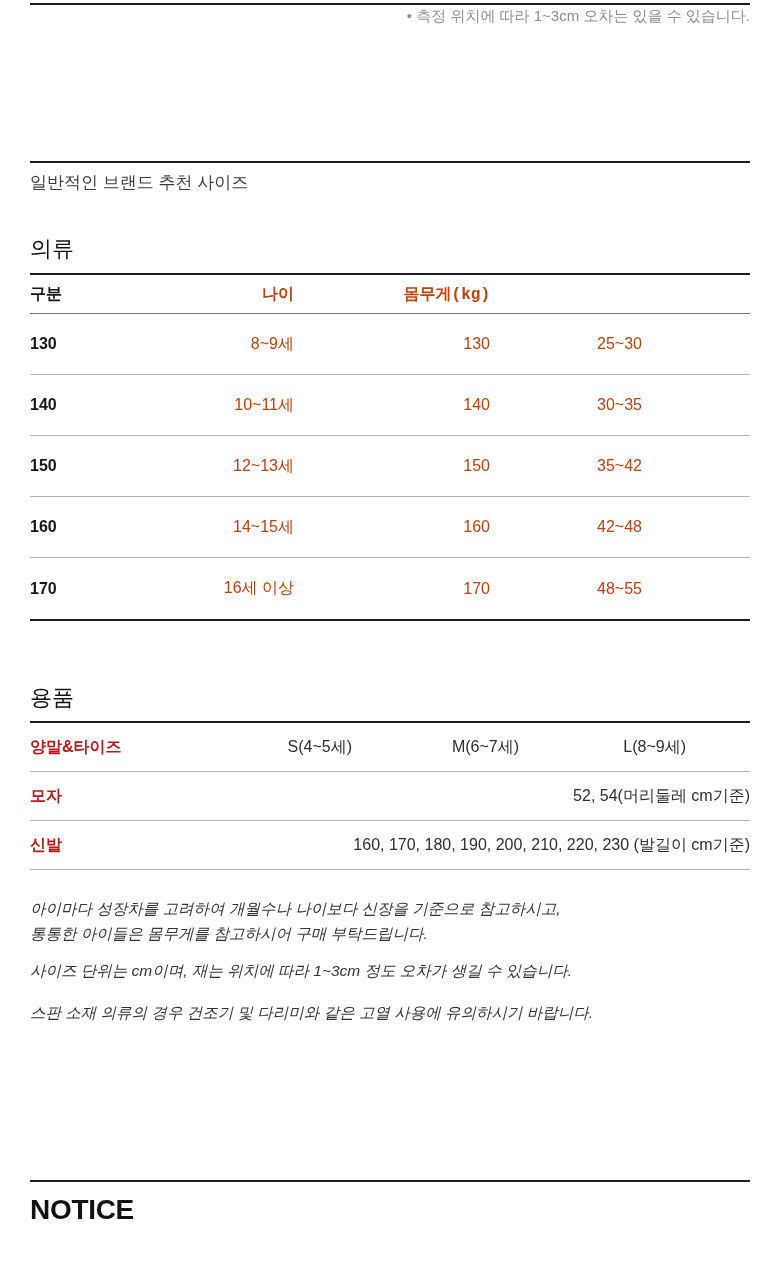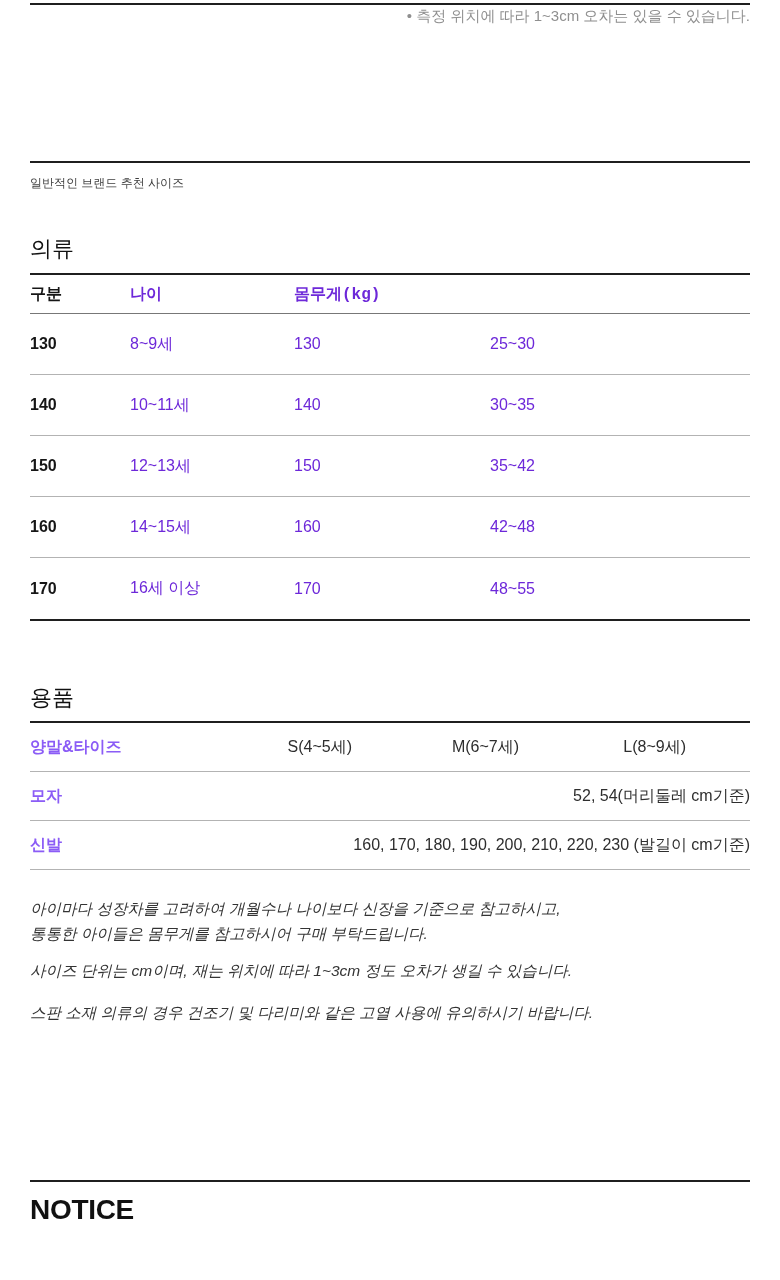--- a/index.html
+++ b/index.html
@@ -27,21 +27,21 @@
   .page-title {
     margin-top: 12px;
     font-size: 28px;
     line-height: 30px;
     font-weight: 800;
     letter-spacing: -0.3px;
     color: #111111;
   }
   .page-subtitle {
     margin-top: 9px;
-    font-size: 12px;
+    font-size: 17px;
     line-height: 22px;
     font-weight: 400;
     color: #3c3c3c;
   }
 
   .section-heading {
     font-size: 22px;
     line-height: 26px;
     font-weight: 400;
     color: #111111;
@@ -58,37 +58,37 @@
   }
   .c-row {
     display: grid;
     grid-template-columns: 100px 164px 196px 152px 1fr;
     align-items: center;
   }
   .c-head { height: 39px; border-bottom: 1px solid #777777; font-weight: 700; color: #161616; font-family: Liberation Mono, monospace; }
   .c-data { height: 61px; border-bottom: 1px solid #b3b3b3; }
   .c-data:last-child { border-bottom: none; }
   .c-col1 { text-align: left; font-weight: 700; color: #161616; }
-  .c-val  { text-align: left; color: #6d28d9; }
+  .c-val  { text-align: right; color: #c2410c; }
 
   
   .goods-table {
     margin-top: 10px;
     border-top: 2.5px solid #1f1f1f;
     font-size: 16px;
   }
   .g-row {
     display: grid;
     align-items: center;
     height: 49px;
     border-bottom: 1px solid #b3b3b3;
   }
   .g-row-multi  { grid-template-columns: 155px 167px 167px 167px 1fr; }
   .g-row-single { grid-template-columns: 155px 1fr; }
-  .g-label { text-align: left; font-weight: 700; color: #8b5cf6; }
+  .g-label { text-align: left; font-weight: 700; color: #b91c1c; }
   .g-val   { text-align: right; color: #2e2e2e; }
 
   .note-para {
     font-size: 15.5px;
     line-height: 25px;
     color: #333333;
     font-style: italic;
   }
   .para-1 { margin-top: 26px; }
   .para-2 { margin-top: 12px; }

